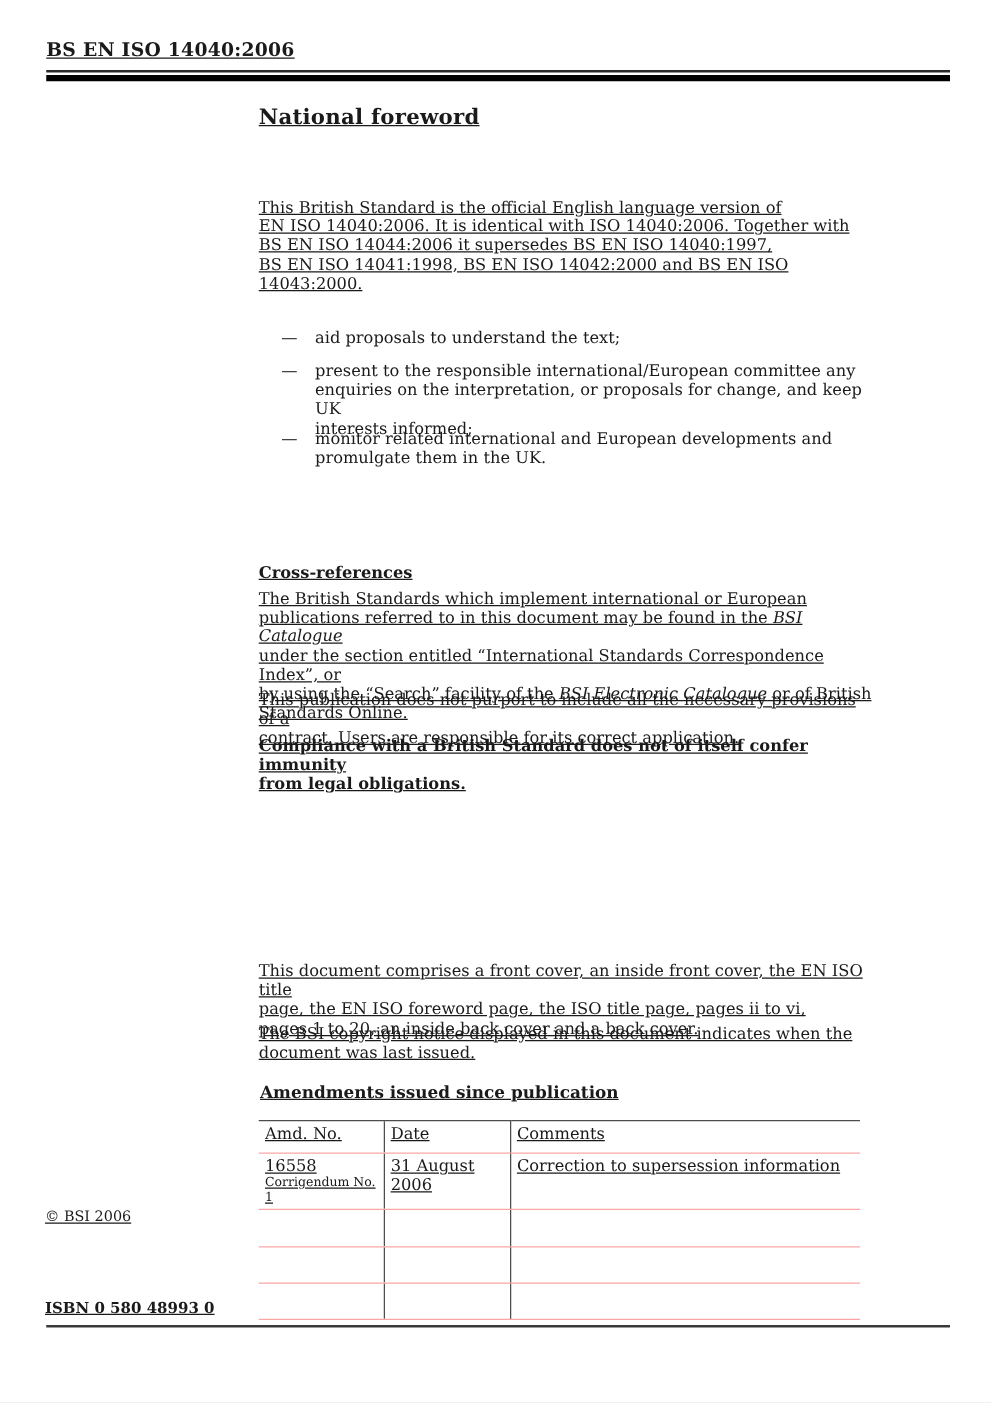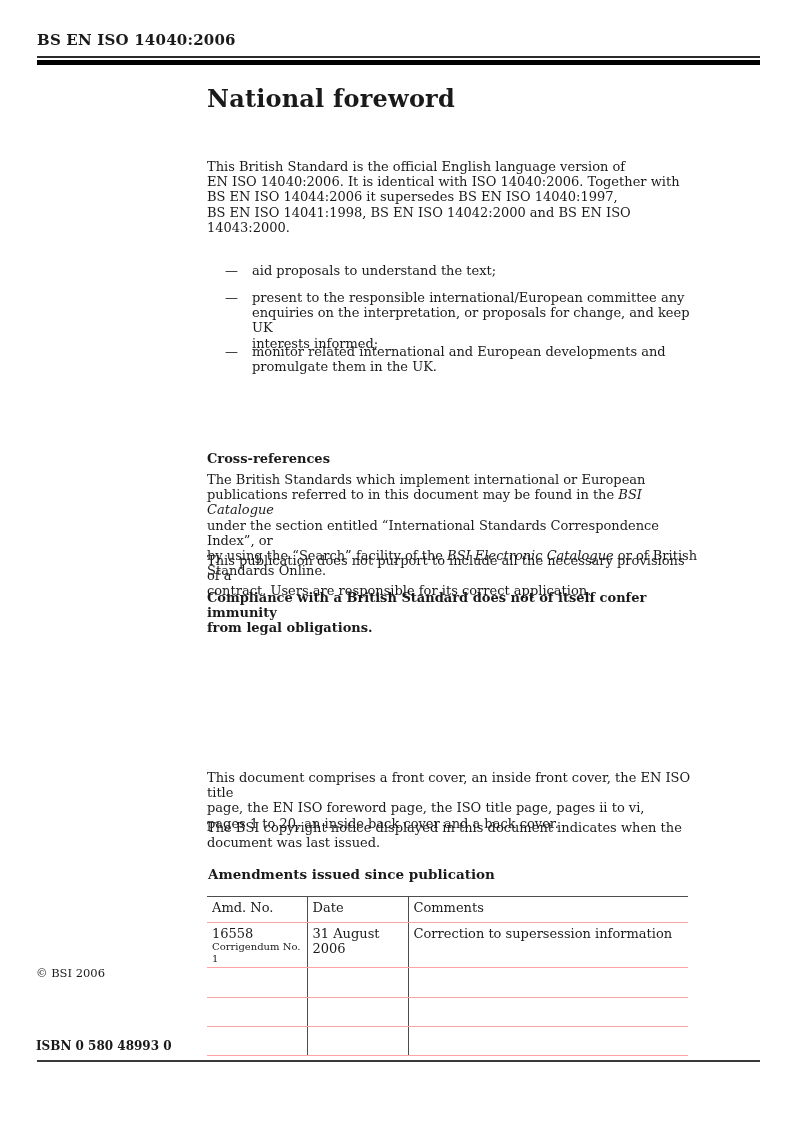--- a/index.html
+++ b/index.html
@@ -7,32 +7,32 @@
   .page {
     position: relative;
     width: 793px;
     height: 1122px;
     margin: 0 auto;
     background: #ffffff;
     font-family: "DejaVu Serif", serif;
     color: #1a1a1a;
     overflow: hidden;
   }
-  .abs { position: absolute; }
+  .abs { position: absolute; text-decoration: underline; }
   .doc-ref {
     left: 37px; top: 31px;
     font-size: 15px; font-weight: bold; letter-spacing: 0.2px;
   }
   .rule-thin-top  { left: 37px; top: 56px; width: 723px; height: 1.5px; background: #2a2a2a; }
   .rule-thick-top { left: 37px; top: 60px; width: 723px; height: 5px;  background: #000000; }
   .rule-bottom    { left: 37px; top: 1060px; width: 723px; height: 2px; background: #3a3a3a; }
 
   .main-title {
     left: 207px; top: 84px;
-    font-size: 24px; font-weight: bold; letter-spacing: 0.2px;
+    font-size: 17px; font-weight: bold; letter-spacing: 0.2px;
   }
   .body-text {
     left: 207px; width: 492px;
     font-size: 13px; line-height: 15.2px;
     white-space: pre-line;
     margin-top: 24px;
   }
   .p1 { top: 135px; }
   .p2 { top: 202px; }
   .bullet {

